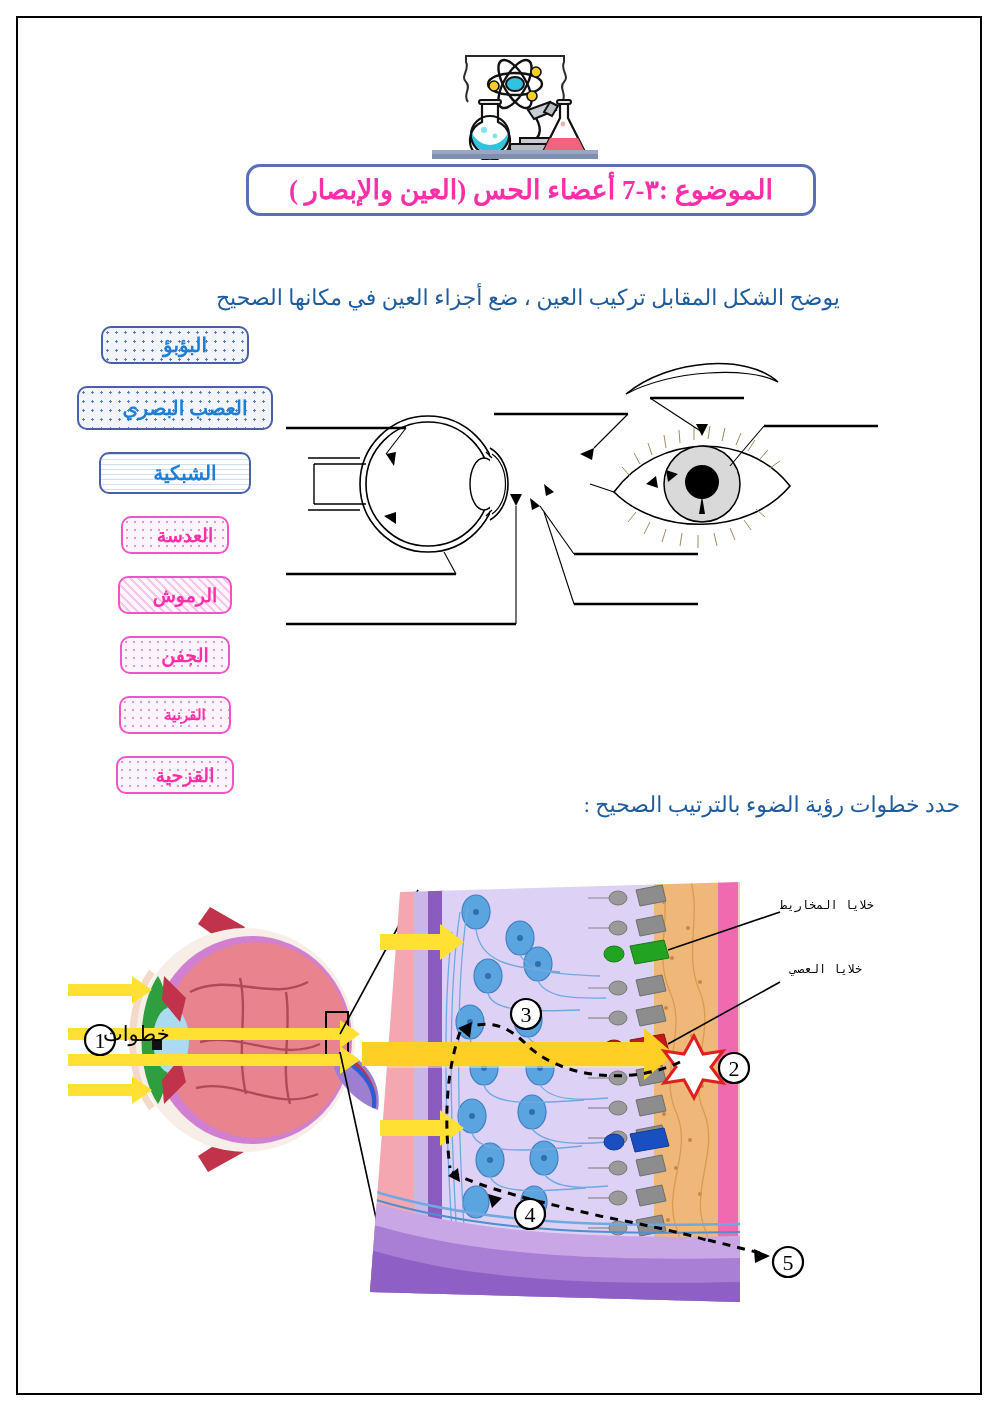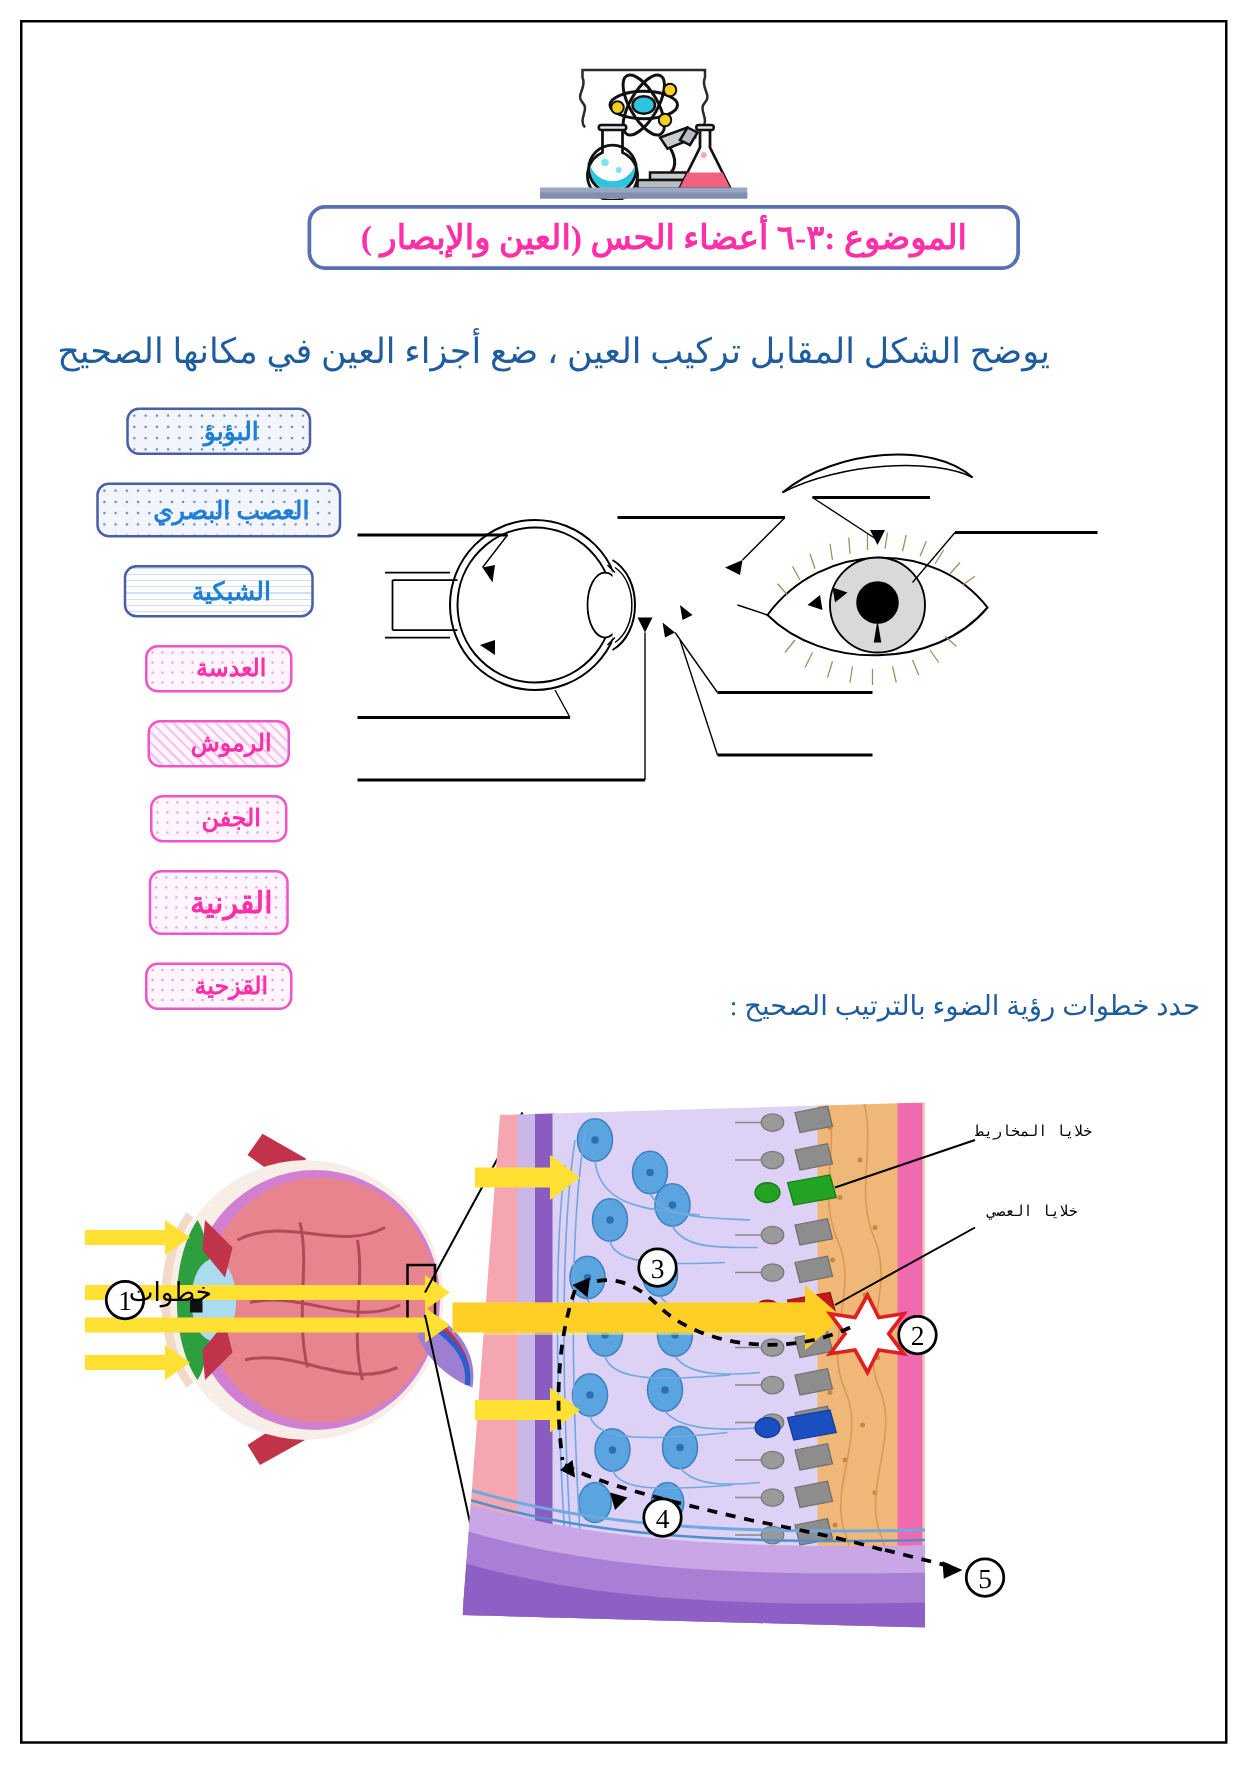--- a/index.html
+++ b/index.html
@@ -24,22 +24,22 @@
     display:flex;align-items:center;justify-content:center;box-sizing:border-box;
   }
   .title-text{
     font-family:"Liberation Serif","DejaVu Serif",serif;
     font-size:27px;font-weight:bold;color:#ff2fa8;white-space:nowrap;
     letter-spacing:0px;
   }
 
   
   .instr1{
-    position:absolute;right:160px;top:264px;
-    font-size:28px;color:#1f5c9e;white-space:nowrap;
+    position:absolute;right:160px;top:285px;
+    font-size:22px;color:#1f5c9e;white-space:nowrap;
     font-family:"Liberation Serif","DejaVu Serif",serif;
   }
   .instr2{
     position:absolute;right:40px;top:792px;
     font-size:22px;color:#1f5c9e;white-space:nowrap;
     font-family:"Liberation Serif","DejaVu Serif",serif;
   }
 
   
   .wordbank{position:absolute;left:60px;top:326px;width:230px;}
@@ -137,33 +137,33 @@
       <rect x="125" y="60" width="14" height="4" rx="2" fill="#dfe6ee" stroke="#111" stroke-width="2"></rect>
       <circle cx="131" cy="84" r="2.4" fill="#f7aab8"></circle>
     </g>
 
     <rect x="0" y="110" width="166" height="8" fill="#9aa7c4"></rect>
     <rect x="0" y="114" width="166" height="5" fill="#7f8fb0"></rect>
   </svg>
 </div>
 
 <div class="title-banner">
-  <span class="title-text">الموضوع :٣-٦ أعضاء الحس (العين والإبصار )</span>
+  <span class="title-text">الموضوع :٣-7 أعضاء الحس (العين والإبصار )</span>
 </div>
 
 <div class="instr1">يوضح الشكل المقابل تركيب العين ، ضع أجزاء العين في مكانها الصحيح</div>
 
 <div class="wordbank">
   <div class="chip blue" style="width:148px;height:38px;font-size:20px;">البؤبؤ</div>
   <div class="chip blue" style="width:196px;height:44px;font-size:20px;">العصب البصري</div>
   <div class="chip blue-lines" style="width:152px;height:42px;font-size:20px;">الشبكية</div>
-  <div class="chip pink" style="width:118px;height:38px;font-size:19px;">العدسة</div>
+  <div class="chip pink" style="width:108px;height:38px;font-size:19px;">العدسة</div>
   <div class="chip pink-diag" style="width:114px;height:38px;font-size:19px;">الرموش</div>
   <div class="chip pink" style="width:110px;height:38px;font-size:19px;">الجفن</div>
-  <div class="chip pink" style="width:112px;height:52px;font-size:24px;">القرنية</div>
+  <div class="chip pink" style="width:112px;height:38px;font-size:15px;">القرنية</div>
   <div class="chip pink" style="width:118px;height:38px;font-size:19px;">القزحية</div>
 </div>
 
 <div class="eye-figure">
   <svg viewBox="0 0 660 300" xmlns="http://www.w3.org/2000/svg">
     <g stroke="#000" fill="none">
 
       <g>
         <circle cx="150" cy="148" r="62" stroke-width="1.6" fill="#fff"></circle>
         <circle cx="150" cy="148" r="68" stroke-width="1.6" fill="none"></circle>

